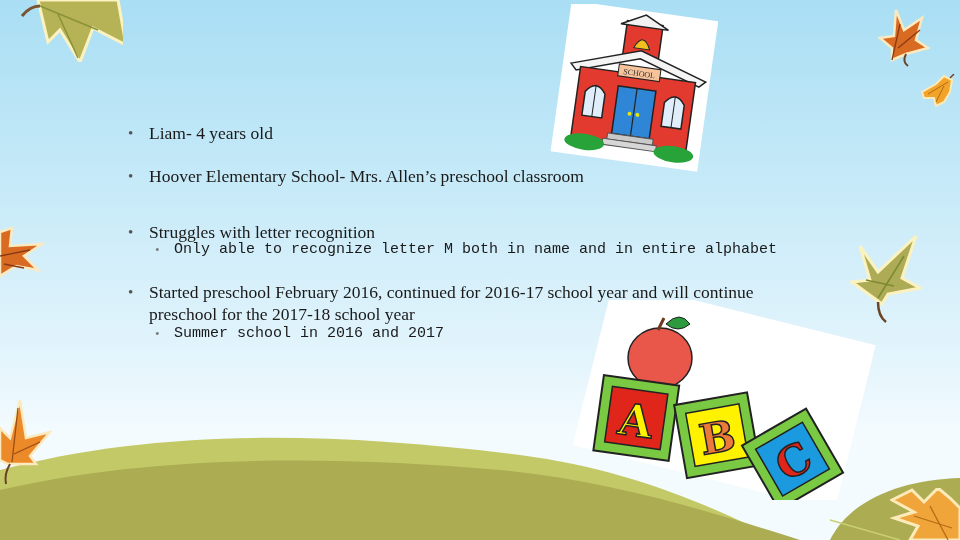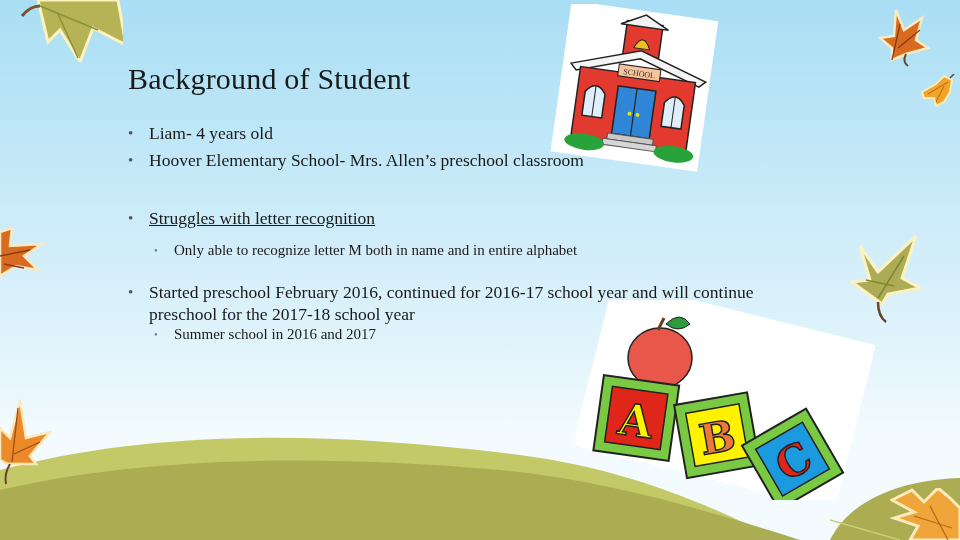--- a/index.html
+++ b/index.html
@@ -20,47 +20,46 @@
   .bullets { position: absolute; left: 128px; top: 120px; width: 650px; }
   .b1 {
     position: absolute; left: 0; font-family: "Liberation Serif", serif;
     font-size: 17.5px; color: #1a1a1a; line-height: 22px; padding-left: 21px;
   }
   .b1::before {
     content: "•"; position: absolute; left: 0; top: 0; color: #555;
     font-size: 15px;
   }
   .b2 {
-    position: absolute; left: 26px; font-family: Liberation Serif, serif;
+    position: absolute; left: 26px; font-family: Liberation Mono, monospace;
     font-size: 15px; color: #1a1a1a; line-height: 20px; padding-left: 20px;
   }
   .b2::before {
     content: "•"; position: absolute; left: 0; top: 0; color: #777; font-size: 11px;
   }
   .pic { position: absolute; }
   .leaf { position: absolute; }
 </style>
 </head>
 <body>
 
 <div class="slide">
 
   <svg class="hills" viewBox="0 0 960 540">
     <path d="M0 470 C 150 430, 320 430, 520 455 C 620 468, 700 500, 780 540 L 0 540 Z" fill="#c3c966"></path>
     <path d="M0 490 C 150 455, 330 455, 500 470 C 620 482, 720 515, 800 540 L 0 540 Z" fill="#acac53"></path>
     <path d="M830 540 C 850 500, 900 480, 960 478 L 960 540 Z" fill="#acac53"></path>
     <path d="M830 520 L 900 540" stroke="#c8d070" stroke-width="1.5"></path>
   </svg>
 
-  <h1 class="title">Background of Student</h1>
 
   <div class="bullets">
     <div class="b1" style="top:2px;">Liam- 4 years old</div>
-    <div class="b1" style="top:29px;">Hoover Elementary School- Mrs. Allen’s preschool classroom</div>
-    <div class="b1" style="top:87px;text-decoration:underline;">Struggles with letter recognition</div>
+    <div class="b1" style="top:45px;">Hoover Elementary School- Mrs. Allen’s preschool classroom</div>
+    <div class="b1" style="top:101px;">Struggles with letter recognition</div>
     <div class="b2" style="top:120px;">Only able to recognize letter M both in name and in entire alphabet</div>
     <div class="b1" style="top:161px; width:640px;">Started preschool February 2016, continued for 2016-17 school year and will continue preschool for the 2017-18 school year</div>
     <div class="b2" style="top:204px;">Summer school in 2016 and 2017</div>
   </div>
 
   <svg class="pic" style="left:548px; top:4px;" width="170" height="170" viewBox="0 0 170 170">
     <g transform="rotate(8 85 85)">
       <rect x="12" y="6" width="148" height="152" fill="#ffffff"></rect>
 
       <rect x="70" y="18" width="36" height="36" fill="#e23a2e" stroke="#222" stroke-width="1.5"></rect>

